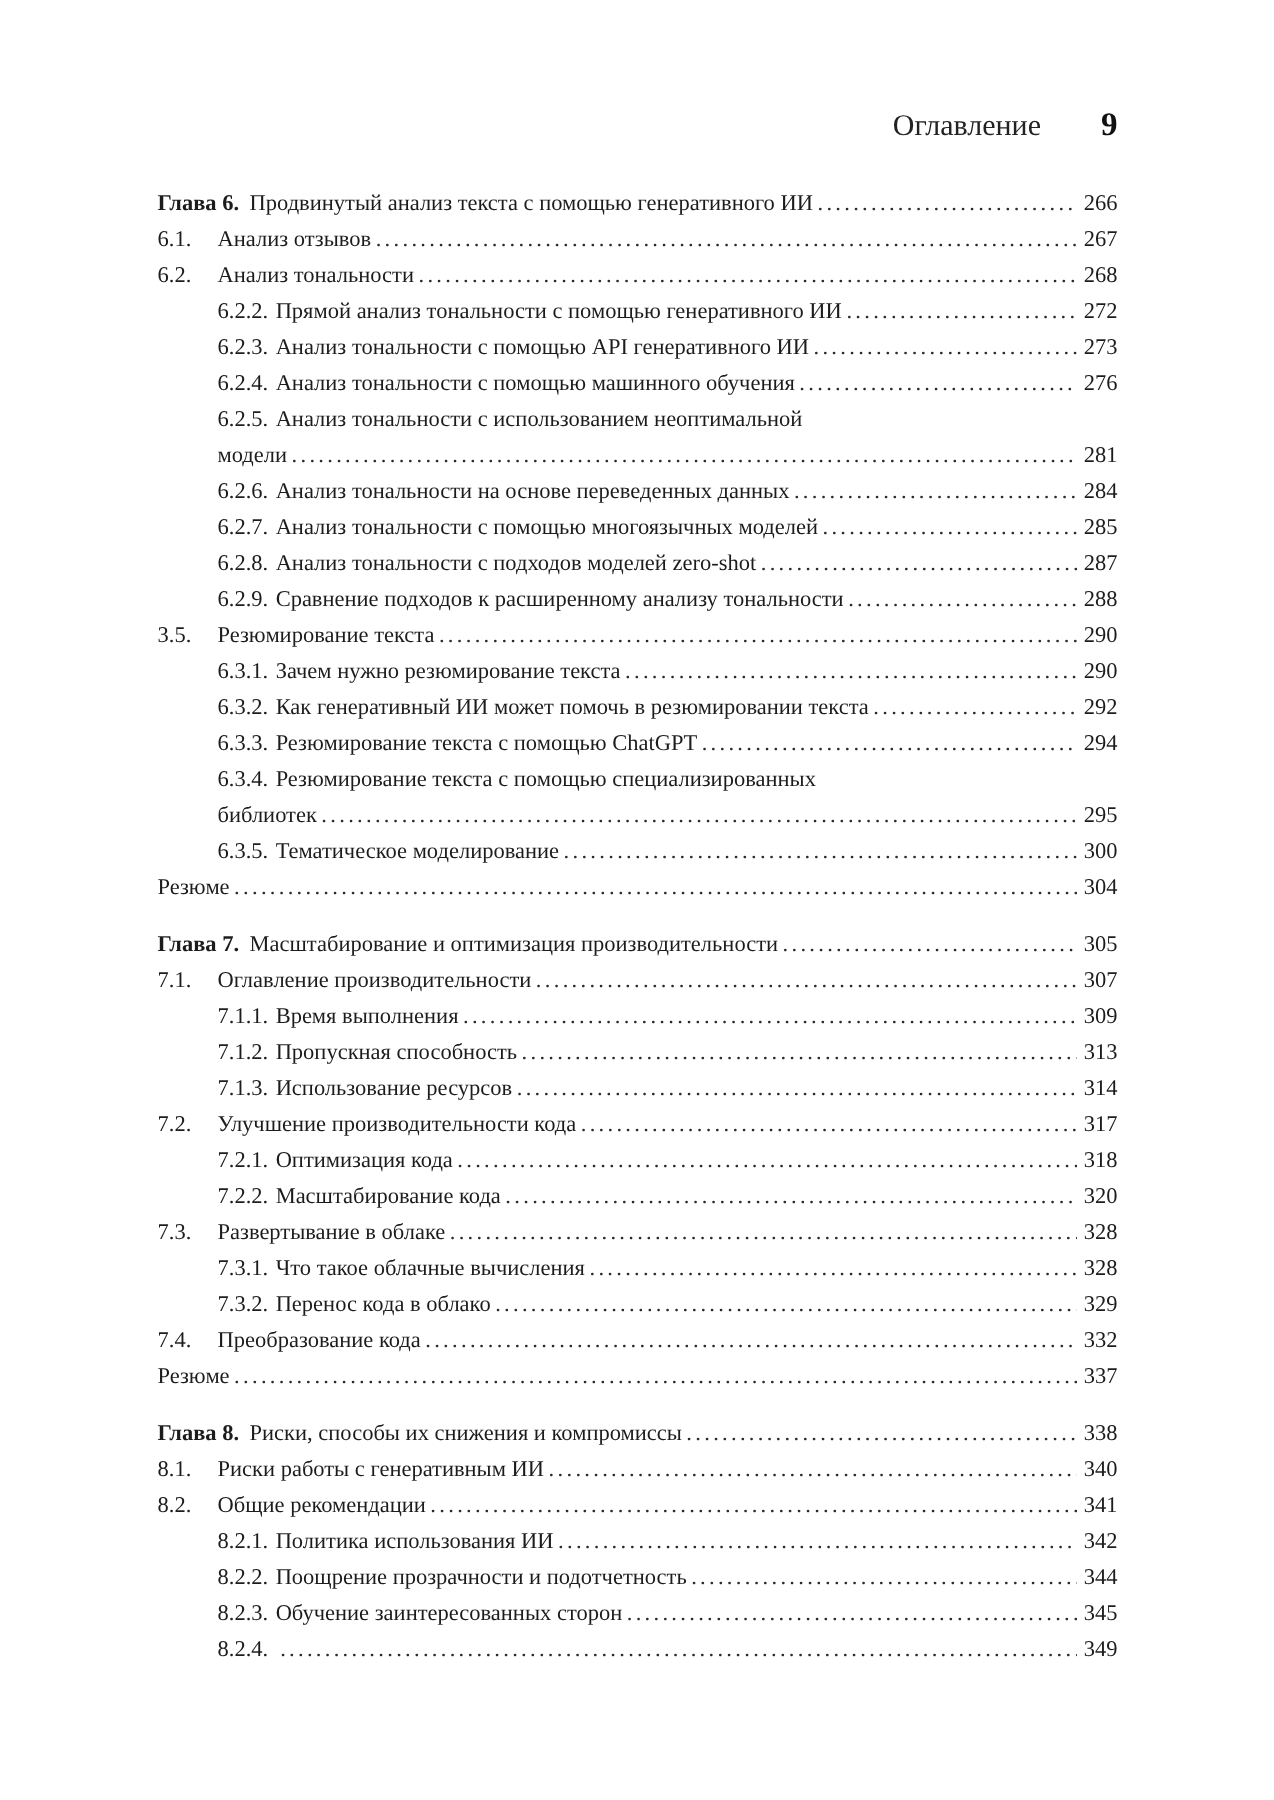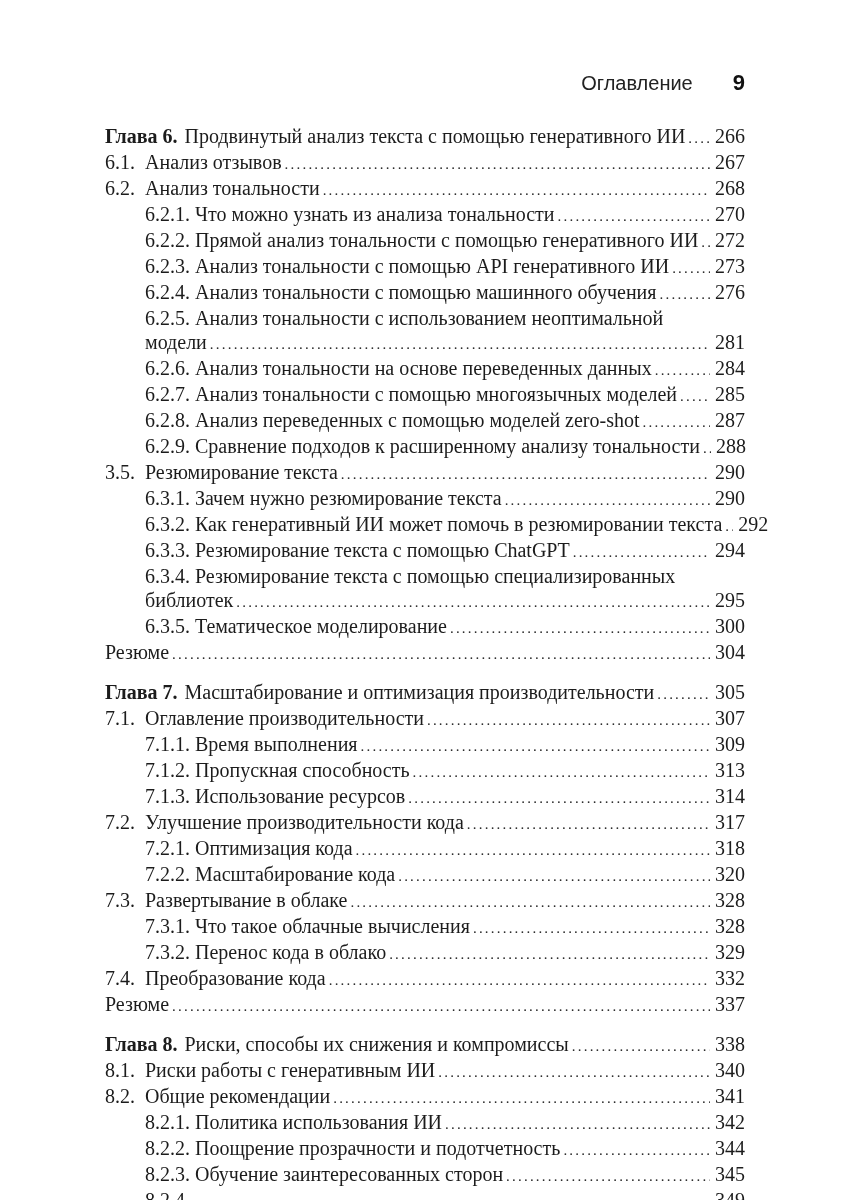--- a/index.html
+++ b/index.html
@@ -16,41 +16,41 @@
     font-family: "Liberation Serif", serif;
     color: #1c1c1c;
     overflow: hidden;
   }
   .page-header {
     position: absolute;
     top: 70px;
     right: 104px;
     display: flex;
     align-items: baseline;
-    font-family: Liberation Sans, sans-serif;
+    font-family: Liberation Serif, serif;
     justify-content: center;
   }
   .header-title {
     font-size: 20px;
     color: #222222;
   }
   .header-page-number {
     font-size: 22px;
     font-weight: bold;
     margin-left: 40px;
     color: #111111;
   }
   .toc {
     position: absolute;
     top: 124px;
     left: 105px;
     width: 640px;
   }
   .entry {
-    font-size: 20px;
+    font-size: 15px;
   }
   .entry.gap {
     margin-top: 14px;
   }
   .line {
     display: flex;
     align-items: baseline;
     line-height: 24px;
   }
   .chapter .num {
@@ -123,28 +123,20 @@
       <div class="entry l1">
         <div class="line">
           <span class="num">6.2.</span>
           <span class="title">Анализ тональности</span>
           <span class="leader"></span>
           <span class="page-num">268</span>
         </div>
       </div>
       <div class="entry l2">
         <div class="line">
-          <span class="num">6.2.1.</span>
-          <span class="title">Что можно узнать из анализа тональности</span>
-          <span class="leader"></span>
-          <span class="page-num">270</span>
-        </div>
-      </div>
-      <div class="entry l2">
-        <div class="line">
           <span class="num">6.2.2.</span>
           <span class="title">Прямой анализ тональности с помощью генеративного ИИ</span>
           <span class="leader"></span>
           <span class="page-num">272</span>
         </div>
       </div>
       <div class="entry l2">
         <div class="line">
           <span class="num">6.2.3.</span>
           <span class="title">Анализ тональности с помощью API генеративного ИИ</span>
@@ -183,21 +175,21 @@
         <div class="line">
           <span class="num">6.2.7.</span>
           <span class="title">Анализ тональности с помощью многоязычных моделей</span>
           <span class="leader"></span>
           <span class="page-num">285</span>
         </div>
       </div>
       <div class="entry l2">
         <div class="line">
           <span class="num">6.2.8.</span>
-          <span class="title">Анализ переведенных с помощью моделей zero-shot</span>
+          <span class="title">Анализ тональности с подходов моделей zero-shot</span>
           <span class="leader"></span>
           <span class="page-num">287</span>
         </div>
       </div>
       <div class="entry l2">
         <div class="line">
           <span class="num">6.2.9.</span>
           <span class="title">Сравнение подходов к расширенному анализу тональности</span>
           <span class="leader"></span>
           <span class="page-num">288</span>

